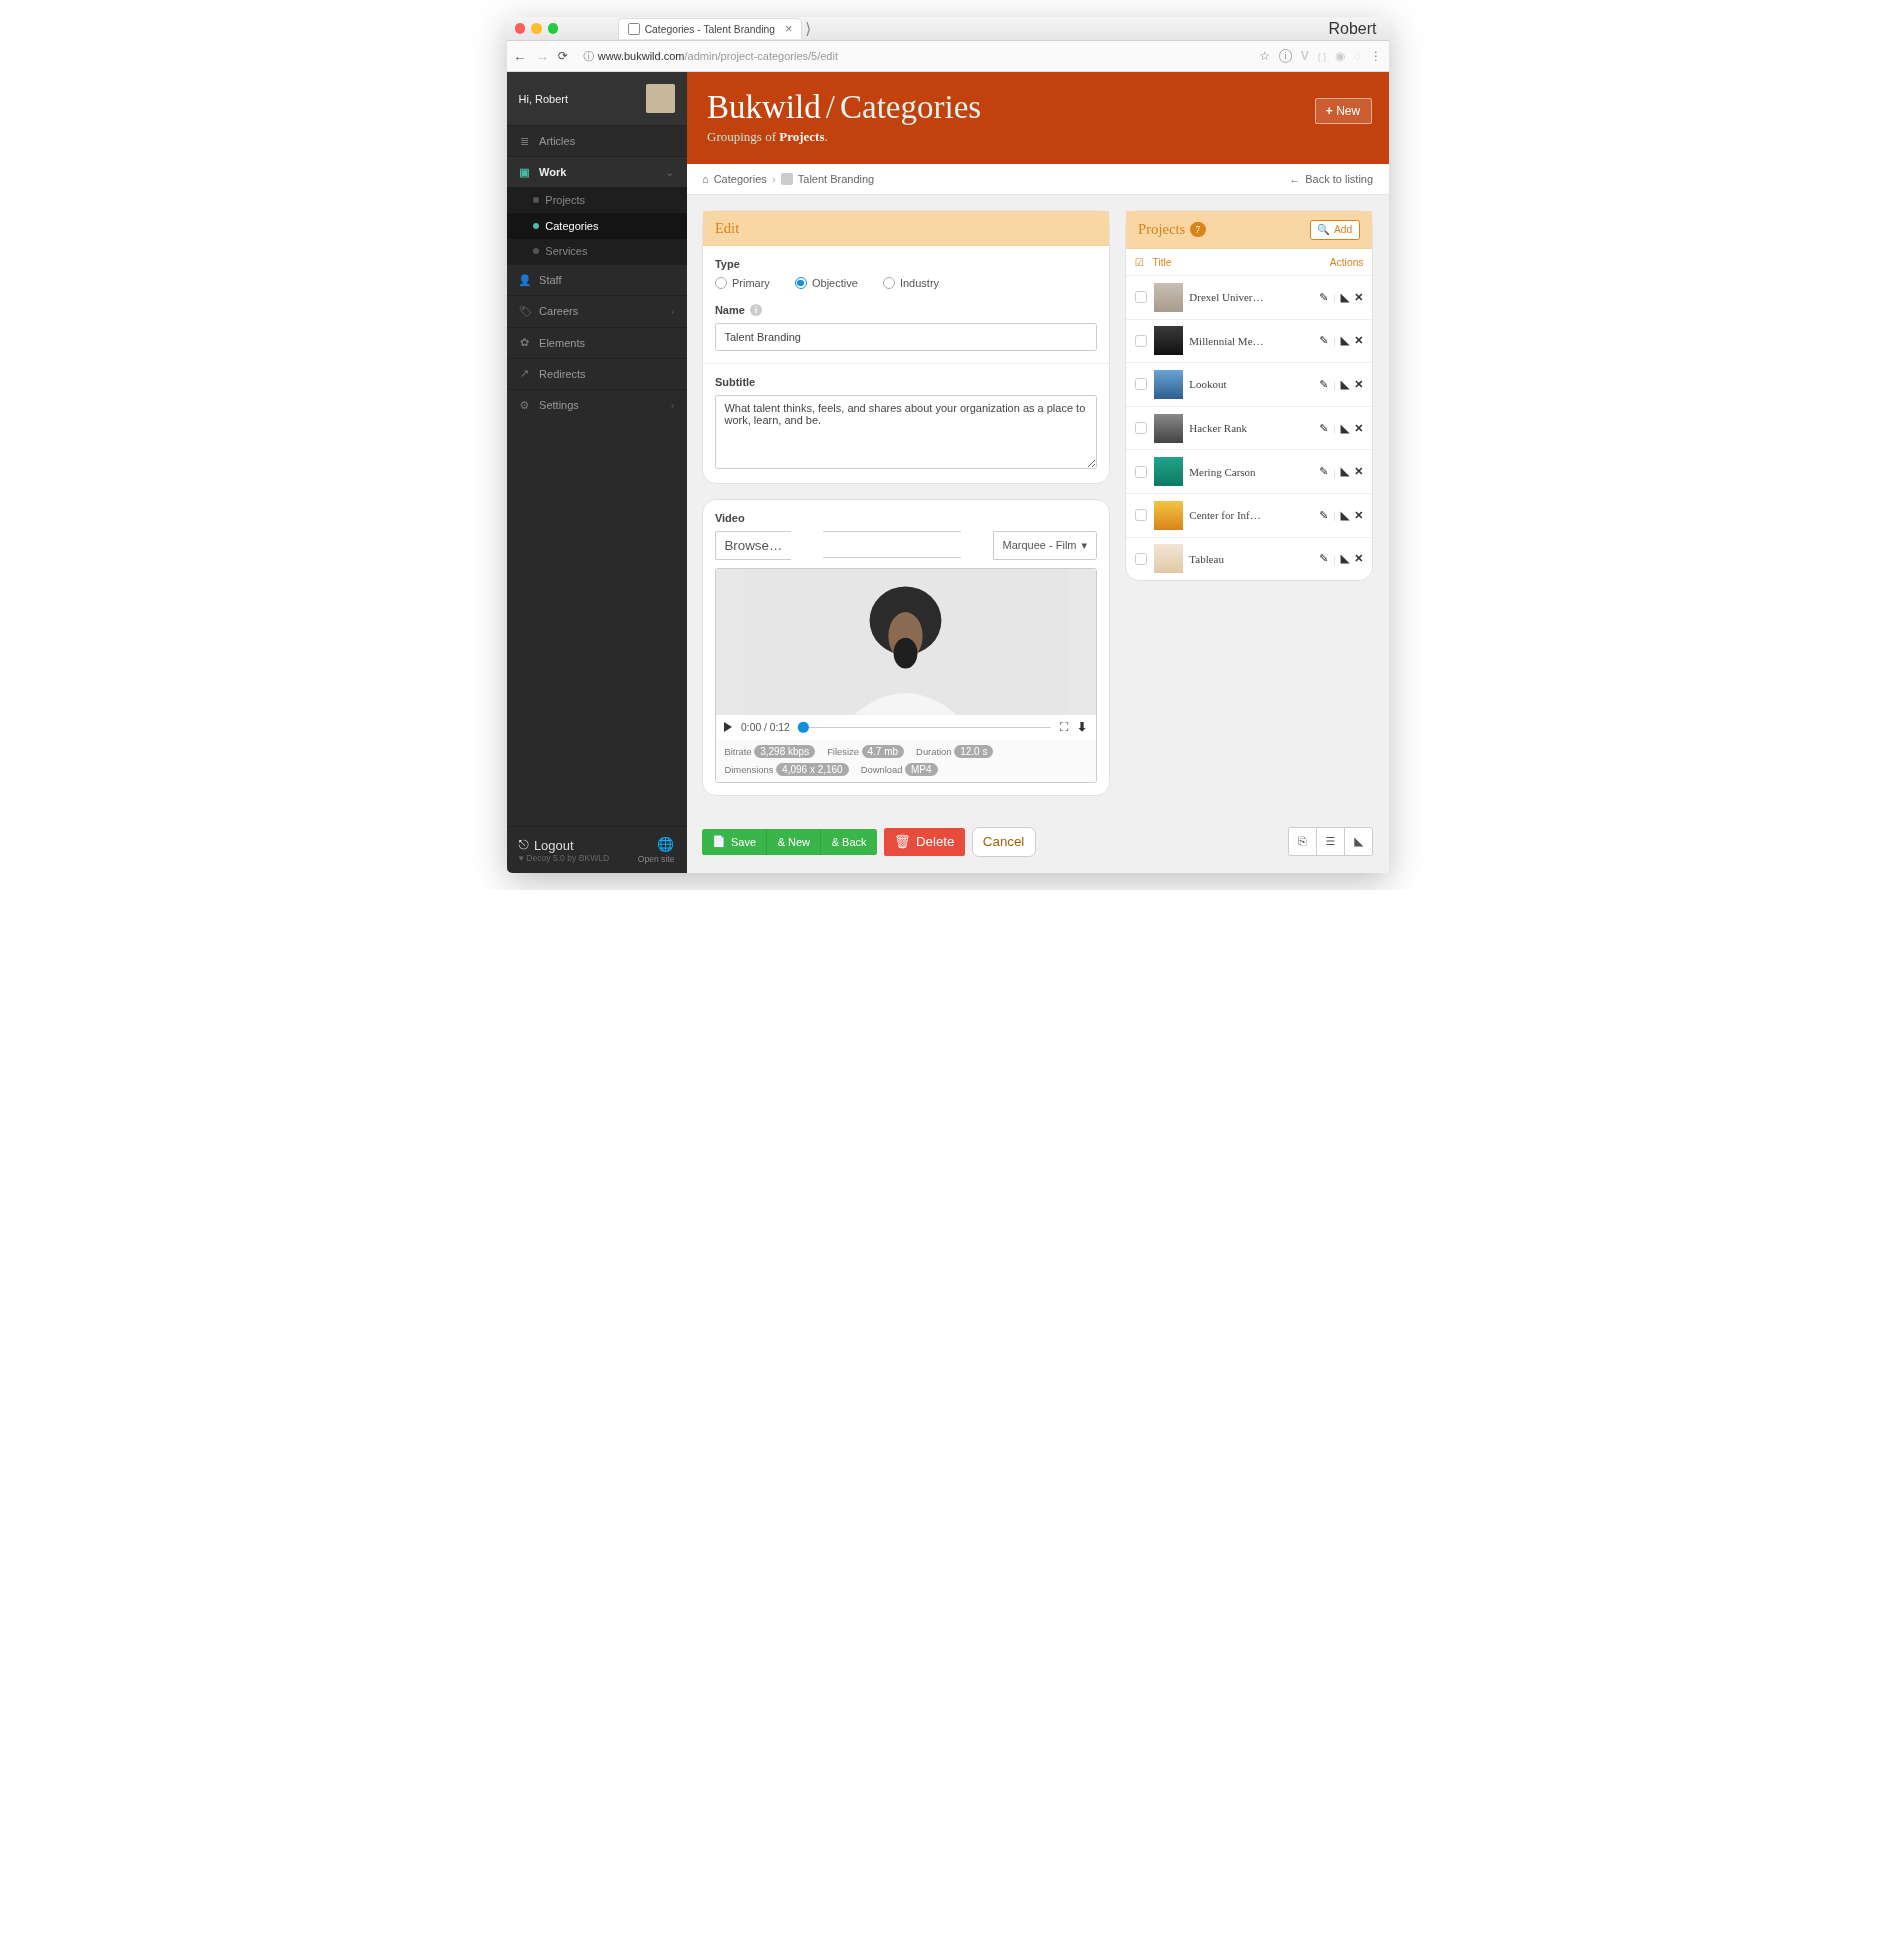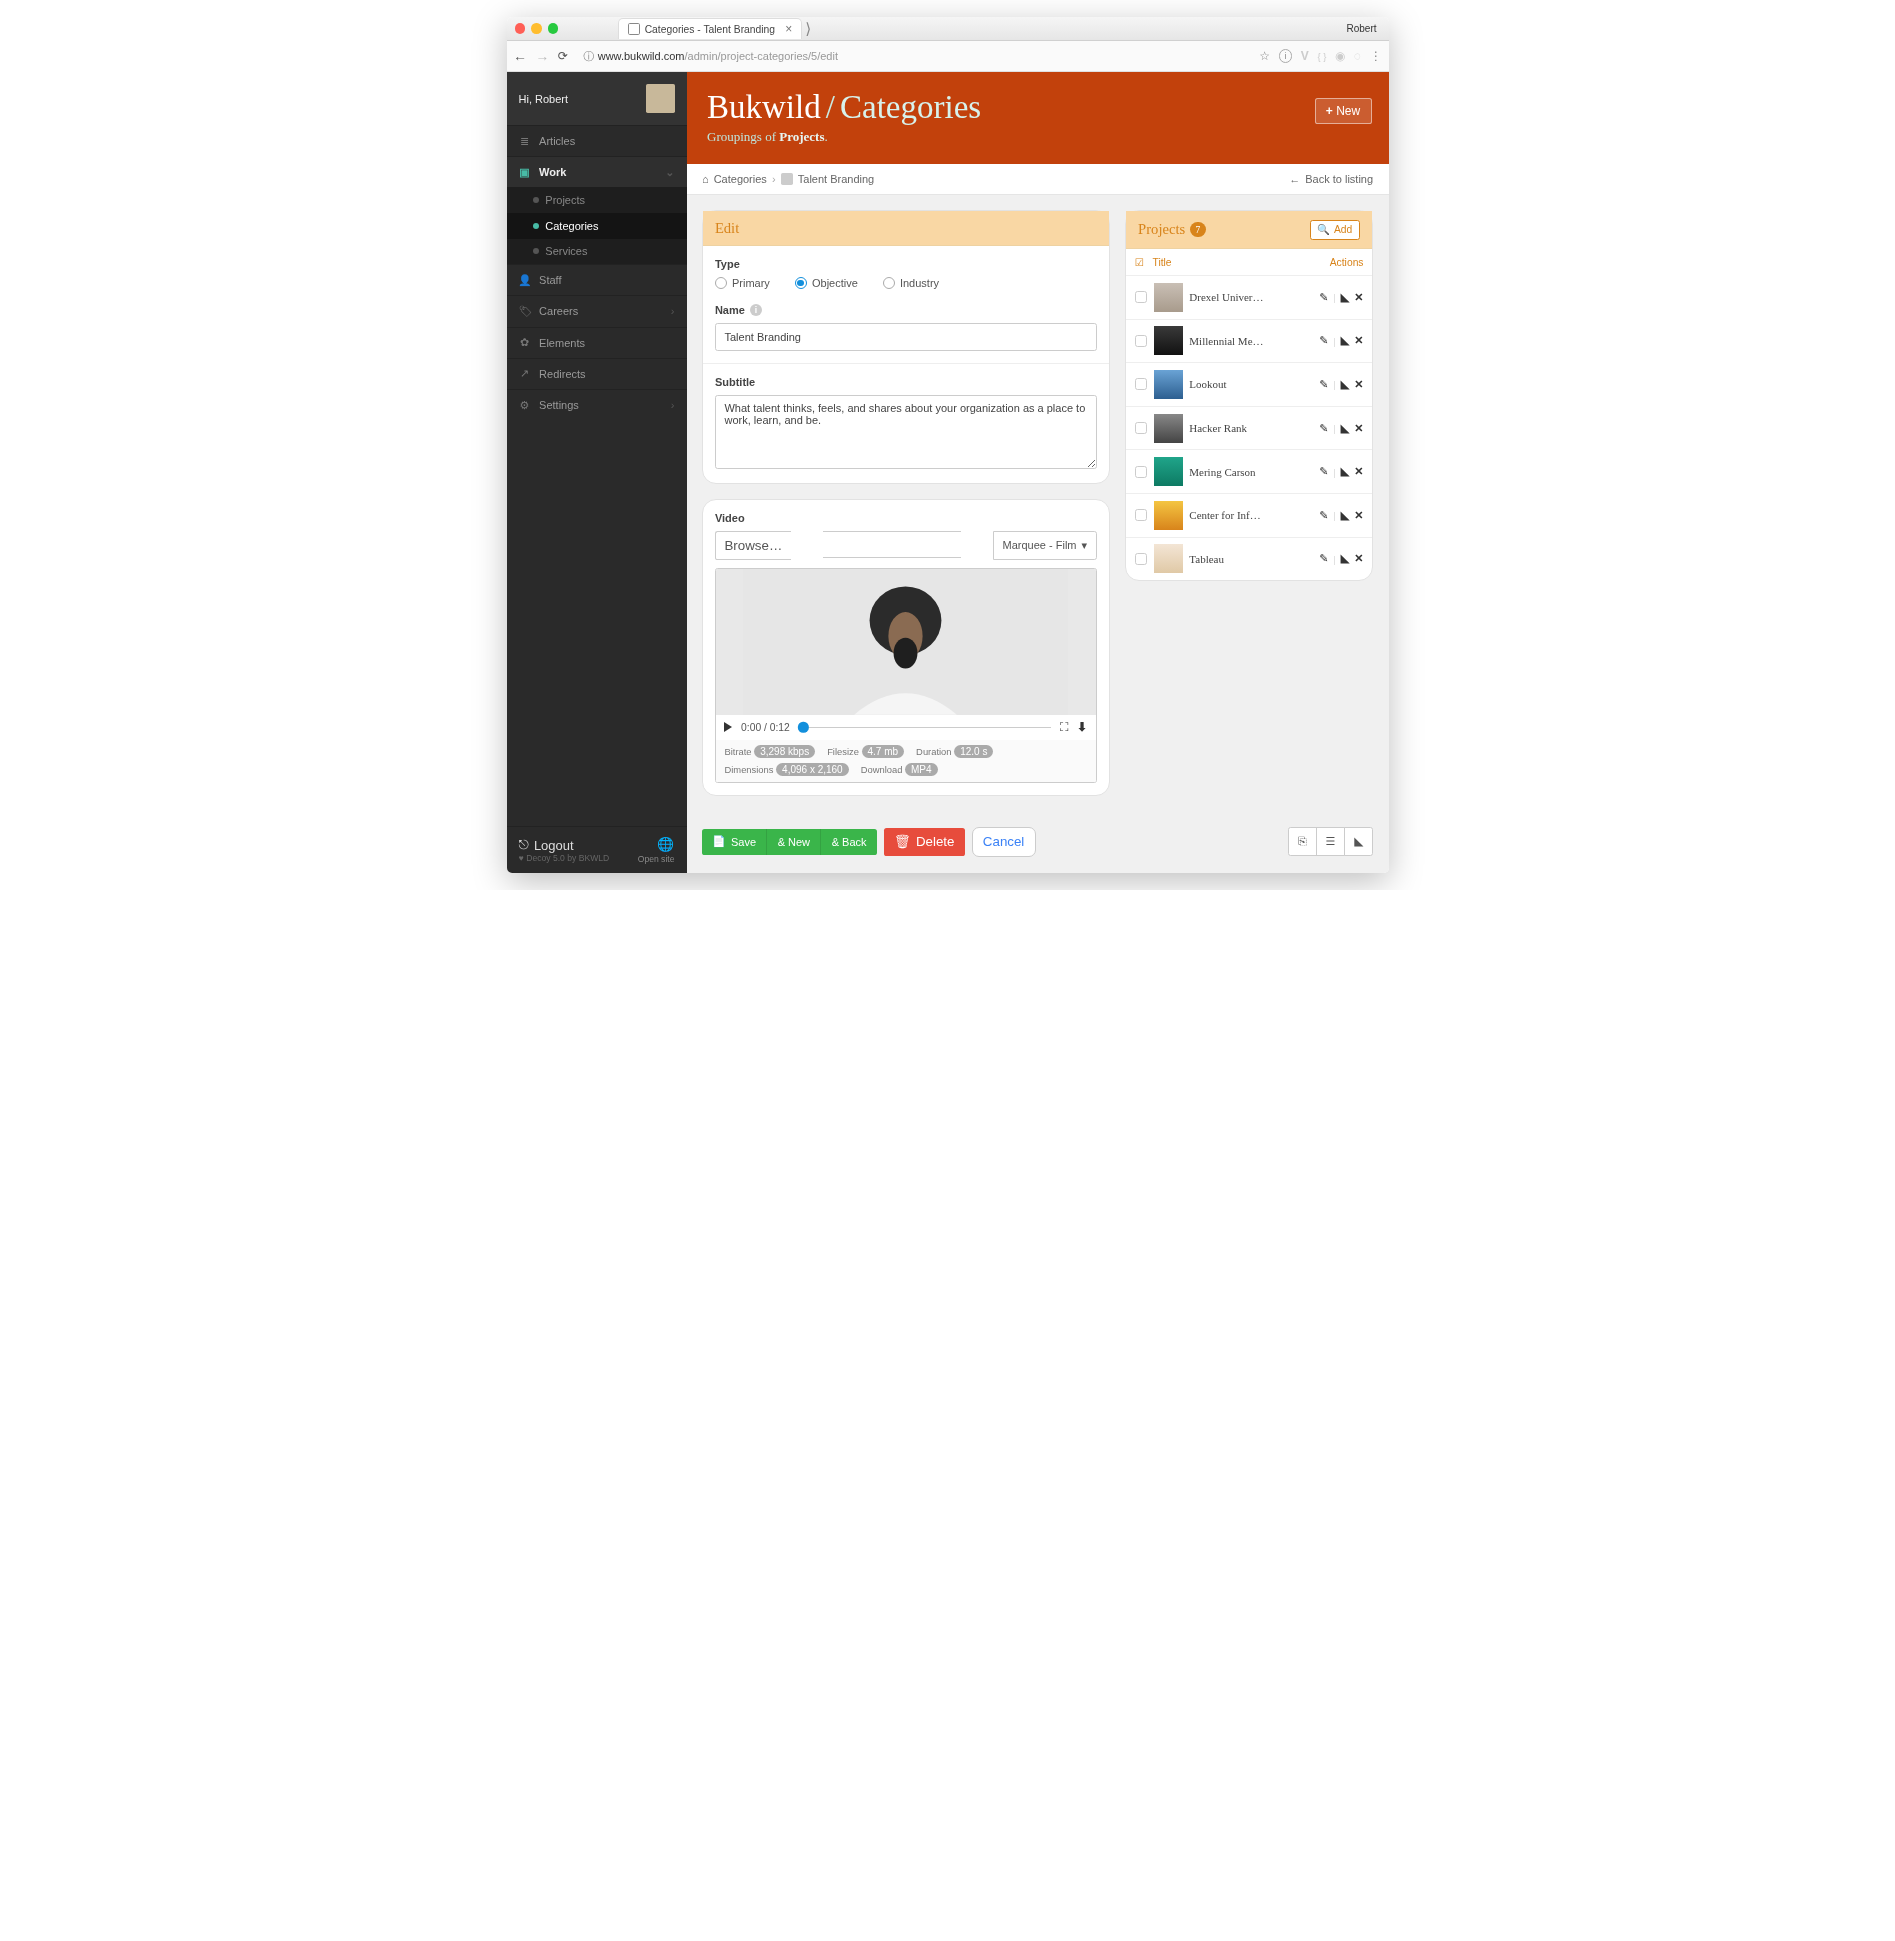--- a/index.html
+++ b/index.html
@@ -9,21 +9,21 @@
 .window { width: 882px; margin: 17px auto; border-radius: 5.1px; overflow: hidden; box-shadow: 0 8.6px 34px rgba(0,0,0,.25); background: #fff; }
 .titlebar { height: 24px; background: linear-gradient(#f5f5f5,#e6e6e6); display: flex; align-items: center; padding: 0 8.6px; border-bottom: 0.9px solid #d0d0d0; }
 .dots { display: flex; gap: 6px; }
 .dot { width: 10.3px; height: 10.3px; border-radius: 50%; }
 .dot.red { background: #ff5f56; } .dot.yellow { background: #ffbd2e; } .dot.green { background: #27c93f; }
 .tab-area { display: flex; margin-left: 60px; align-items: flex-start; }
 .chrome-tab { background: #fff; border-radius: 5.1px 5.1px 0 0; padding: 3.4px 8.6px; display: flex; align-items: center; gap: 5.1px; font-size: 10.3px; color: #444; height: 20.5px; border:0.9px solid #ddd; border-bottom:none;}
 .favicon { width: 12px; height: 12px; background: #fff; border:0.9px solid #888; border-radius:1.7px; display:inline-block;}
 .tab-x { color:#777; margin-left:5.1px; font-size:12px;}
 .new-tab { color:#888; font-size:15.4px; margin-left:3.4px; align-self:center;}
-.titlebar .profile { margin-left:auto; font-size:10px; color:#333; padding-right:3.4px;}
+.titlebar .profile { margin-left:auto; font-size:16px; color:#333; padding-right:3.4px;}
 
 
 .toolbar { height: 31px; background:#fafafa; border-bottom:0.9px solid #e0e0e0; display:flex; align-items:center; padding:0 6.8px; gap:8.6px;}
 .nav-arrow { color:#555; font-size:13.7px; }
 .nav-arrow.disabled{ color:#bbb;}
 .reload { color:#555; font-size:12px;}
 .url { flex:1; display:flex; align-items:center; font-size:11px; color:#888; padding:3.4px 6.8px; }
 .url .prefix{color:#333;}
 .url .dim{color:#999;}
 .toolbar .right-icons{ display:flex; gap:8.6px; color:#888; font-size:12px; align-items:center;}
@@ -99,21 +99,21 @@
 .vicon{ color:#333; font-size:12px;}
 .video-meta{ background:#fafafa; padding:6.8px 8.6px; font-size:9.4px; color:#777; display:flex; flex-wrap:wrap; gap:6.8px 12px;}
 .pill{ background:#aaa; color:#fff; padding:0.9px 6px; border-radius:7.7px; font-size:10px;}
 
 
 .action-row{ display:flex; gap:6.8px; padding:0 15.4px 15.4px; align-items:center;}
 .btn-grp{ display:flex; border-radius:2.6px; overflow:hidden;}
 .btn-g{ background:#3ab54a; color:#fff; padding:6.8px 10.3px; border:none; border-right:0.9px solid rgba(0,0,0,.1); font-size:11px; display:flex; gap:5.1px; align-items:center;}
 .btn-g:last-child{border-right:none;}
 .btn-red{ background:#e74c3c; color:#fff; padding:6.8px 10.3px; border:none; border-radius:2.6px; display:flex; gap:5.1px; align-items:center;}
-.btn-plain{ background:#fff; border:0.9px solid #ccc; padding:6.8px 10.3px; border-radius:7px; color:#3b82f6;}
+.btn-plain{ background:#fff; border:0.9px solid #ccc; padding:6.8px 10.3px; border-radius:7px; color:#a16207;}
 .right-actions{ margin-left:auto; display:flex; gap:0;}
 .right-actions .sq{ width:29px; height:29px; border:0.9px solid #ccc; background:#fff; display:flex; align-items:center; justify-content:center; color:#555; margin-left:-0.9px;}
 .right-actions .sq:first-child{border-radius:2.6px 0 0 2.6px;}
 .right-actions .sq:last-child{border-radius:0 2.6px 2.6px 0;}
 
 
 .panel.projects .head{ justify-content:space-between;}
 .count-badge{ background:#d8841b; color:#fff; width:15.4px; height:15.4px; border-radius:50%; display:inline-flex; align-items:center; justify-content:center; font-size:9.4px; margin-left:5.1px;}
 .add-btn{ border:0.9px solid #d8841b; color:#d8841b; background:#fff; padding:2.6px 6.8px; border-radius:2.6px; font-size:10.3px; display:flex; gap:3.4px; align-items:center; font-family:Arial,sans-serif;}
 .ttl-row{ display:flex; padding:6.8px 8.6px; border-bottom:0.9px solid #eee; color:#d8841b; font-size:10.3px; align-items:center;}

